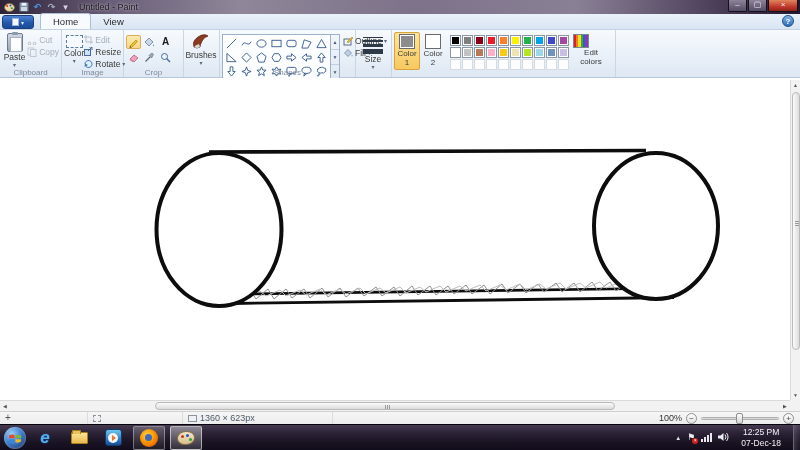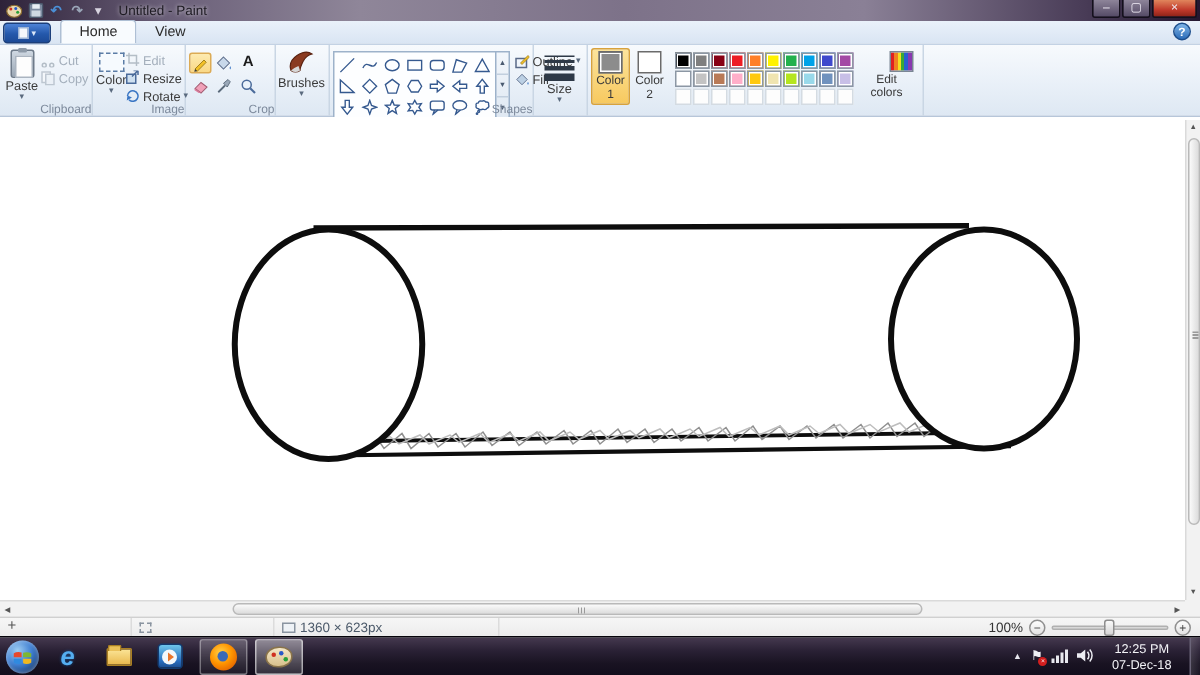--- a/index.html
+++ b/index.html
@@ -34,21 +34,21 @@
   .tab.active { background:#f8fbfe; border:1px solid #aebfd4; border-bottom:none; border-radius:3px 3px 0 0; }
   .helpbtn { position:absolute; right:6px; bottom:2px; width:12px; height:12px; border-radius:50%;
     background:linear-gradient(#7fb5e8,#2c6cb8); border:1px solid #1d4e8c; color:#fff; font-size:8px; font-weight:bold;
     text-align:center; line-height:11px; }
 
   
   .ribbon { position:absolute; top:30px; left:0; right:0; height:48px;
     background:linear-gradient(#f7fafd,#e9f0f8 55%,#dee8f3); border-bottom:1px solid #b7c6d9; display:flex; }
   .rgroup { position:relative; height:100%; border-right:1px solid #c9d6e4; padding:2px 2px 11px 2px;
     display:flex; align-items:flex-start; }
-  .glabel { position:absolute; bottom:0; left:0; right:0; text-align:right; font-size:8px; color:#7d8a9c; }
+  .glabel { position:absolute; bottom:0; left:0; right:0; text-align:center; font-size:8px; color:#7d8a9c; }
   .bigbtn { display:flex; flex-direction:column; align-items:center; width:28px; padding-top:1px; }
   .bigbtn .blabel { font-size:8.5px; color:#3a3a3a; line-height:1.05; text-align:center; margin-top:1px; }
   .caret { font-size:6px; color:#5a6a7e; line-height:1; }
   .smallcol { display:flex; flex-direction:column; justify-content:flex-start; gap:1px; padding-top:2px; }
   .smallbtn { display:flex; align-items:center; gap:2px; height:11px; font-size:8.5px; color:#3a3a3a; white-space:nowrap; }
   .smallbtn.disabled { color:#a4afbc; }
   .smallbtn.disabled svg { opacity:.45; }
 
   
   .clipb { width:16px; height:19px; background:linear-gradient(#cfd8e2,#9aa7b5); border:1px solid #6e7b8a; border-radius:2px; position:relative; }
@@ -77,21 +77,21 @@
   .sizebars { display:flex; flex-direction:column; gap:2px; width:20px; padding-top:4px; }
   .sizebars i { display:block; background:#2e3947; width:100%; }
   
   .colorbtn { width:26px; display:flex; flex-direction:column; align-items:center; border:1px solid transparent; border-radius:2px; padding:1px 0; }
   .colorbtn.sel { background:linear-gradient(#fce49c,#f7c95f); border-color:#d8a23c; }
   .cswatch { width:16px; height:15px; border:1px solid #6b6b6b; box-shadow:inset 0 0 0 1px #fff; }
   .colorbtn .blabel { font-size:8px; color:#3a3a3a; line-height:1.1; text-align:center; margin-top:1px; }
   .palette { display:grid; grid-template-columns:repeat(10,11px); grid-auto-rows:11px; gap:1px; margin:3px 0 0 4px; }
   .swatch { border:1px solid #8c97a4; box-shadow:inset 0 0 0 1px #fff; }
   .swatch.empty { border:1px solid #d4dbe2; background:#fdfdfd; box-shadow:none; }
-  .editbtn { width:36px; display:flex; flex-direction:column; align-items:flex-end; padding-top:2px; margin-left:4px; }
+  .editbtn { width:36px; display:flex; flex-direction:column; align-items:flex-start; padding-top:2px; margin-left:4px; }
   .rainbow { width:16px; height:14px; border:1px solid #7a8694;
     background:linear-gradient(90deg,#e02020 0 16%,#f08020 16% 32%,#f5e020 32% 48%,#38a838 48% 64%,#2860d0 64% 82%,#8838b0 82% 100%); }
   .editbtn .blabel { font-size:8px; color:#3a3a3a; line-height:1.1; text-align:center; margin-top:1px; }
   .rfiller { flex:1; border-right:none; }
 
   
   .canvasarea { position:absolute; top:78px; left:0; right:0; height:333px; background:#fff; }
   .drawing { position:absolute; inset:0; }
   .vscroll { position:absolute; top:2px; right:0; width:10px; bottom:11px; background:#f2f2f2; border-left:1px solid #dadada;
     display:flex; flex-direction:column; align-items:center; }

